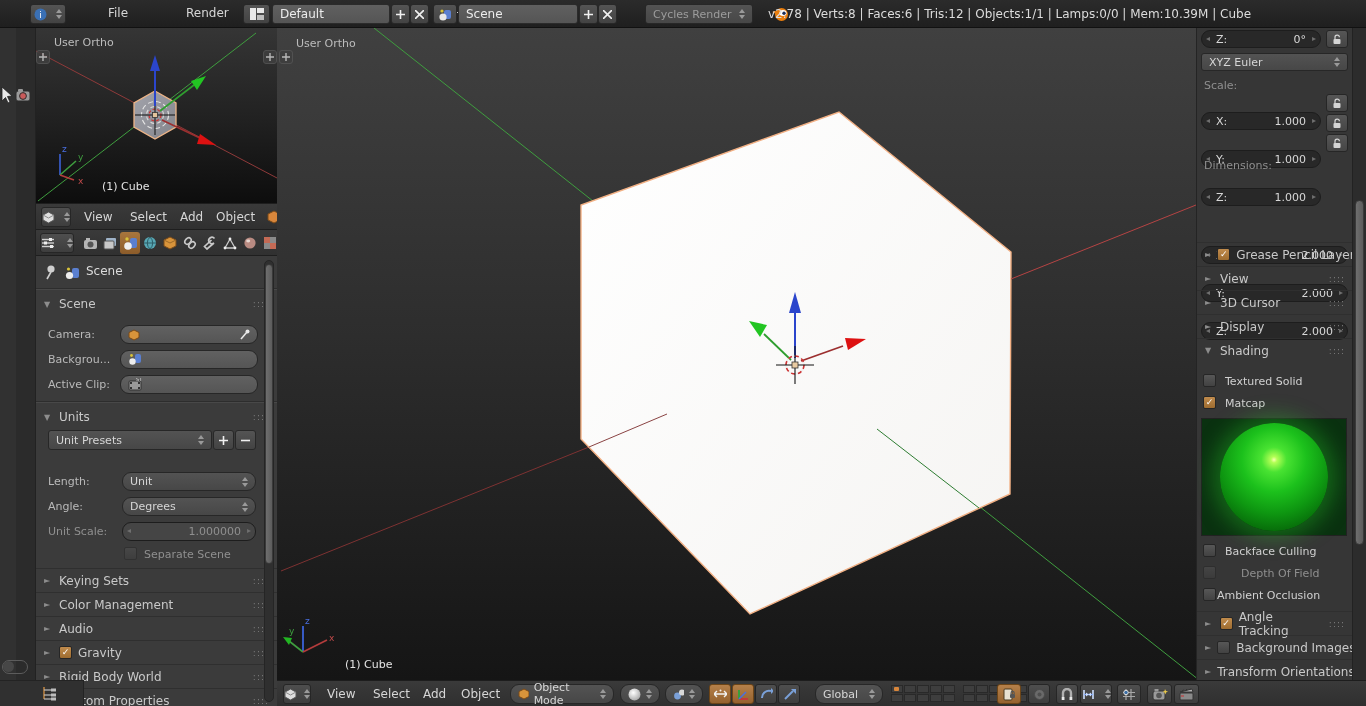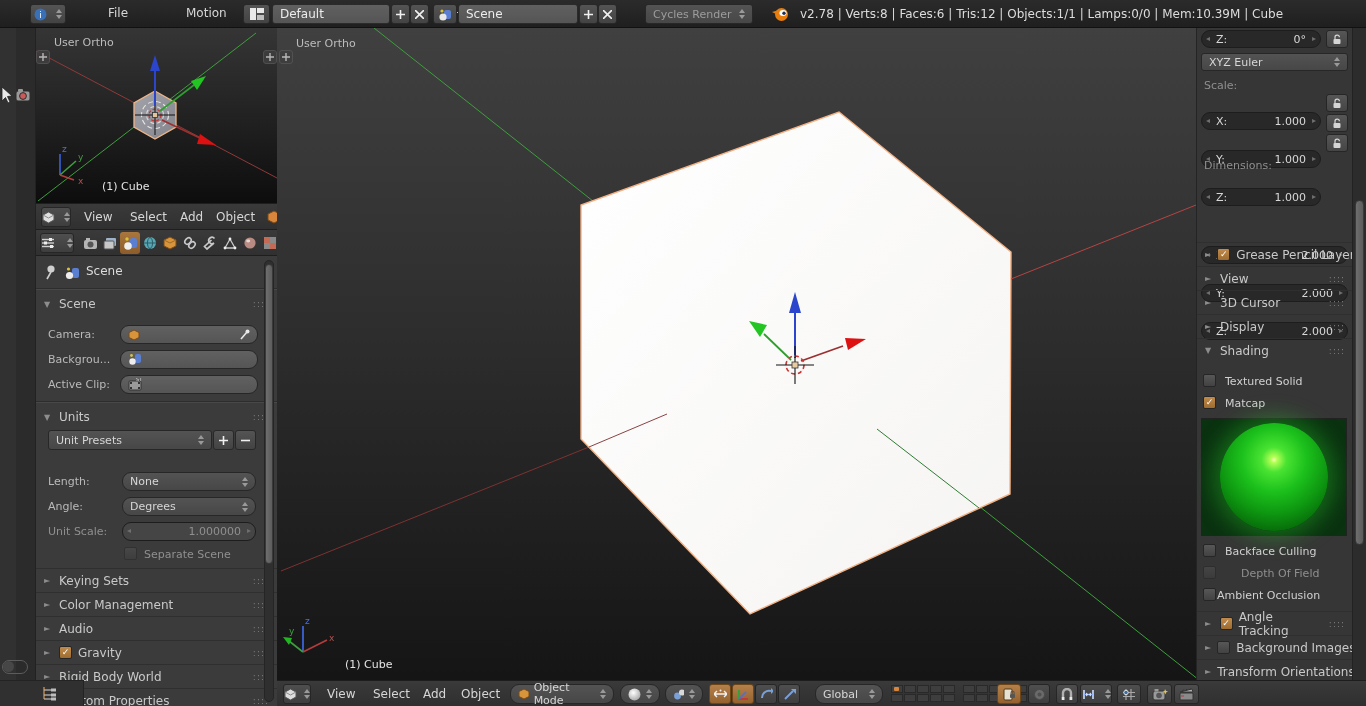--- a/index.html
+++ b/index.html
@@ -56,21 +56,21 @@
       <svg width="13" height="13">
           <circle cx="6.5" cy="6.5" r="6" fill="#3a70b5"></circle>
           <text x="6.5" y="9.5" font-size="9" fill="#fff" text-anchor="middle" font-family="DejaVu Sans">i</text>
         </svg>
       <span class="spin">
           <i class="up"></i>
           <i class="dn"></i>
         </span>
     </div>
     <span class="abs menu" style="left:100px">File</span>
-    <span class="abs menu" style="left:178px">Motion</span>
+    <span class="abs menu" style="left:178px">Render</span>
     <span class="abs menu" style="left:312px">Window</span>
     <span class="abs menu" style="left:444px">Help</span>
 
     <div class="abs btn" style="left:243px;top:4px;width:27px;height:20px">
       <svg width="14" height="12">
           <rect x="0" y="0" width="6" height="12" fill="#e8e8e8"></rect>
           <rect x="7" y="0" width="7" height="5" fill="#e8e8e8"></rect>
           <rect x="7" y="7" width="7" height="5" fill="#bdbdbd"></rect>
         </svg>
     </div>
@@ -116,21 +116,21 @@
           <i class="dn"></i>
         </span>
     </div>
 
     <svg class="abs" style="left:770px;top:5px" width="19" height="18">
       <path d="M2 7 L9 5 L6 9 Z" fill="#e87d0d"></path>
         <circle cx="11.5" cy="9.5" r="6.5" fill="#e87d0d"></circle>
         <ellipse cx="13" cy="8" rx="3.6" ry="3" fill="#fff"></ellipse>
         <circle cx="14" cy="8.3" r="1.7" fill="#1c2e5a"></circle>
     </svg>
-    <span class="abs" style="left:800px;top:0;line-height:28px;font-size:12px;color:#dcdcdc">v2.78 | Verts:8 | Faces:6 | Tris:12 | Objects:1/1 | Lamps:0/0 | Mem:10.39M | Cube</span>
+    <span class="abs" style="left:768px;top:0;line-height:28px;font-size:12px;color:#dcdcdc">v2.78 | Verts:8 | Faces:6 | Tris:12 | Objects:1/1 | Lamps:0/0 | Mem:10.39M | Cube</span>
   </header>
 
   <div class="abs" style="left:0;top:28px;width:36px;height:652px;background:linear-gradient(90deg,#313131 0 16px,#2b2b2b 16px);border-right:1px solid #222">
     <svg class="abs" style="left:1px;top:58px" width="12" height="18">
         <path d="M1 1 L1 15 L4.5 11.5 L7 17 L9 16 L6.5 10.5 L11 10 Z" fill="#e8e8e8" stroke="#222" stroke-width="0.8"></path>
       </svg>
     <svg class="abs" style="left:15px;top:60px" width="16" height="14">
         <rect x="1" y="3" width="14" height="10" rx="2" fill="#9a9a9a" stroke="#2c2c2c"></rect>
         <circle cx="8" cy="8" r="3.4" fill="#c85a5a" stroke="#2c2c2c"></circle>
         <rect x="3" y="1" width="5" height="3" rx="1" fill="#9a9a9a"></rect>
@@ -368,21 +368,21 @@
         </svg>
       </div>
     <div class="abs btn" style="left:199px;top:174px;width:21px;height:20px">
         <svg width="9" height="9">
           <path d="M0 4.5 H9" stroke="#f0f0f0" stroke-width="1.6"></path>
         </svg>
       </div>
 
     <span class="abs lab" style="left:12px;top:219px">Length:</span>
     <div class="abs dd" style="left:86px;top:216px;width:134px;height:19px">
-      <span>None</span>
+      <span>Unit</span>
       <span class="spin">
           <i class="up"></i>
           <i class="dn"></i>
         </span>
     </div>
     <span class="abs lab" style="left:12px;top:244px">Angle:</span>
     <div class="abs dd" style="left:86px;top:241px;width:134px;height:19px">
       <span>Degrees</span>
       <span class="spin">
           <i class="up"></i>

